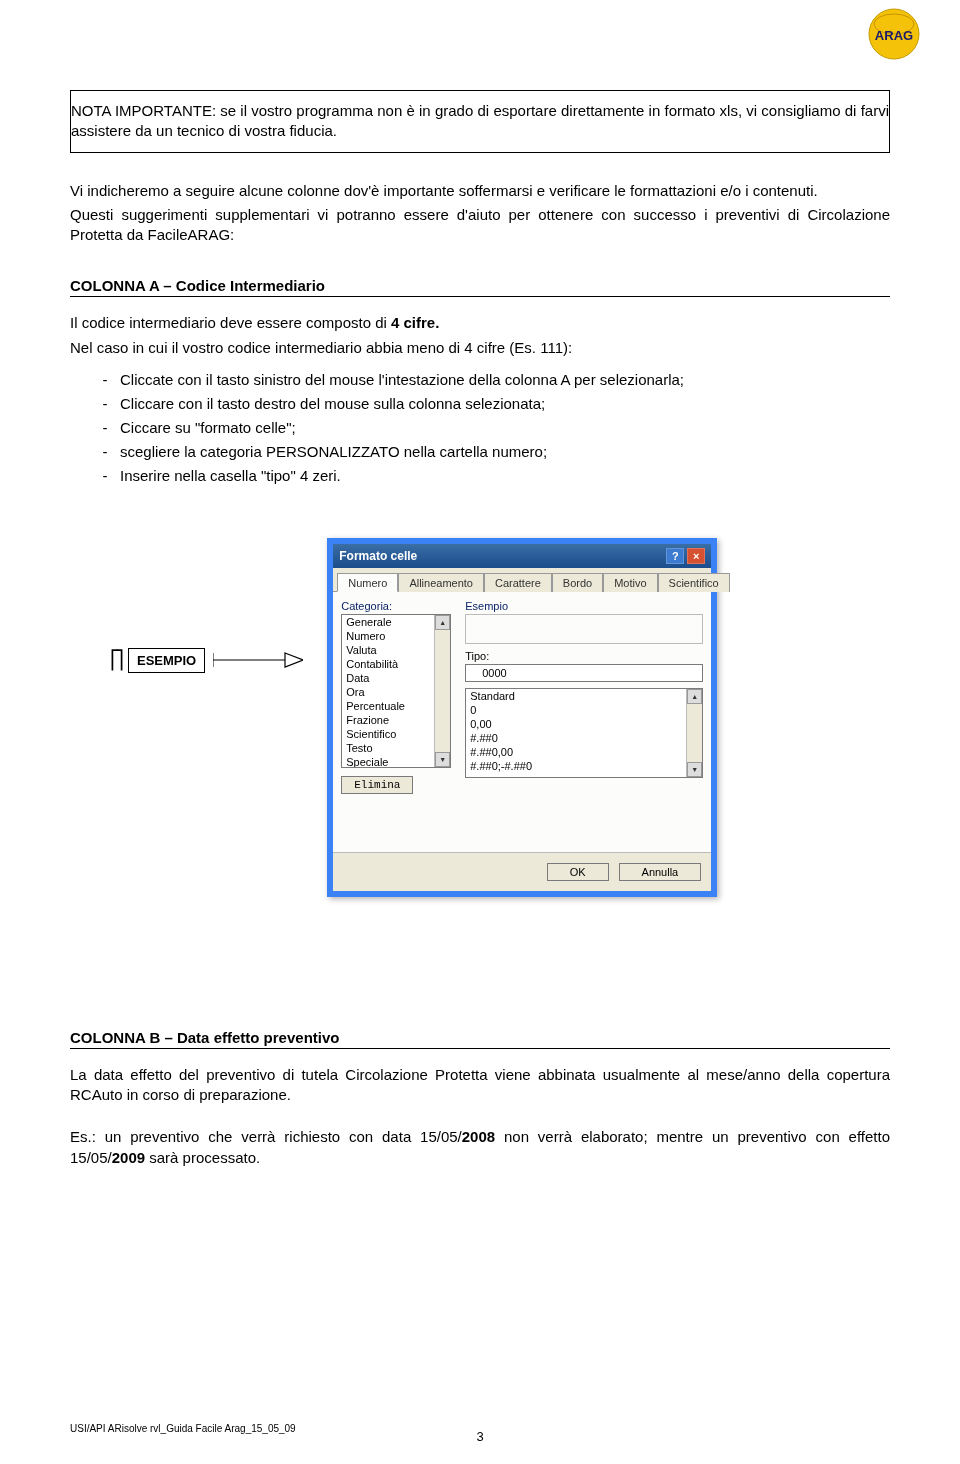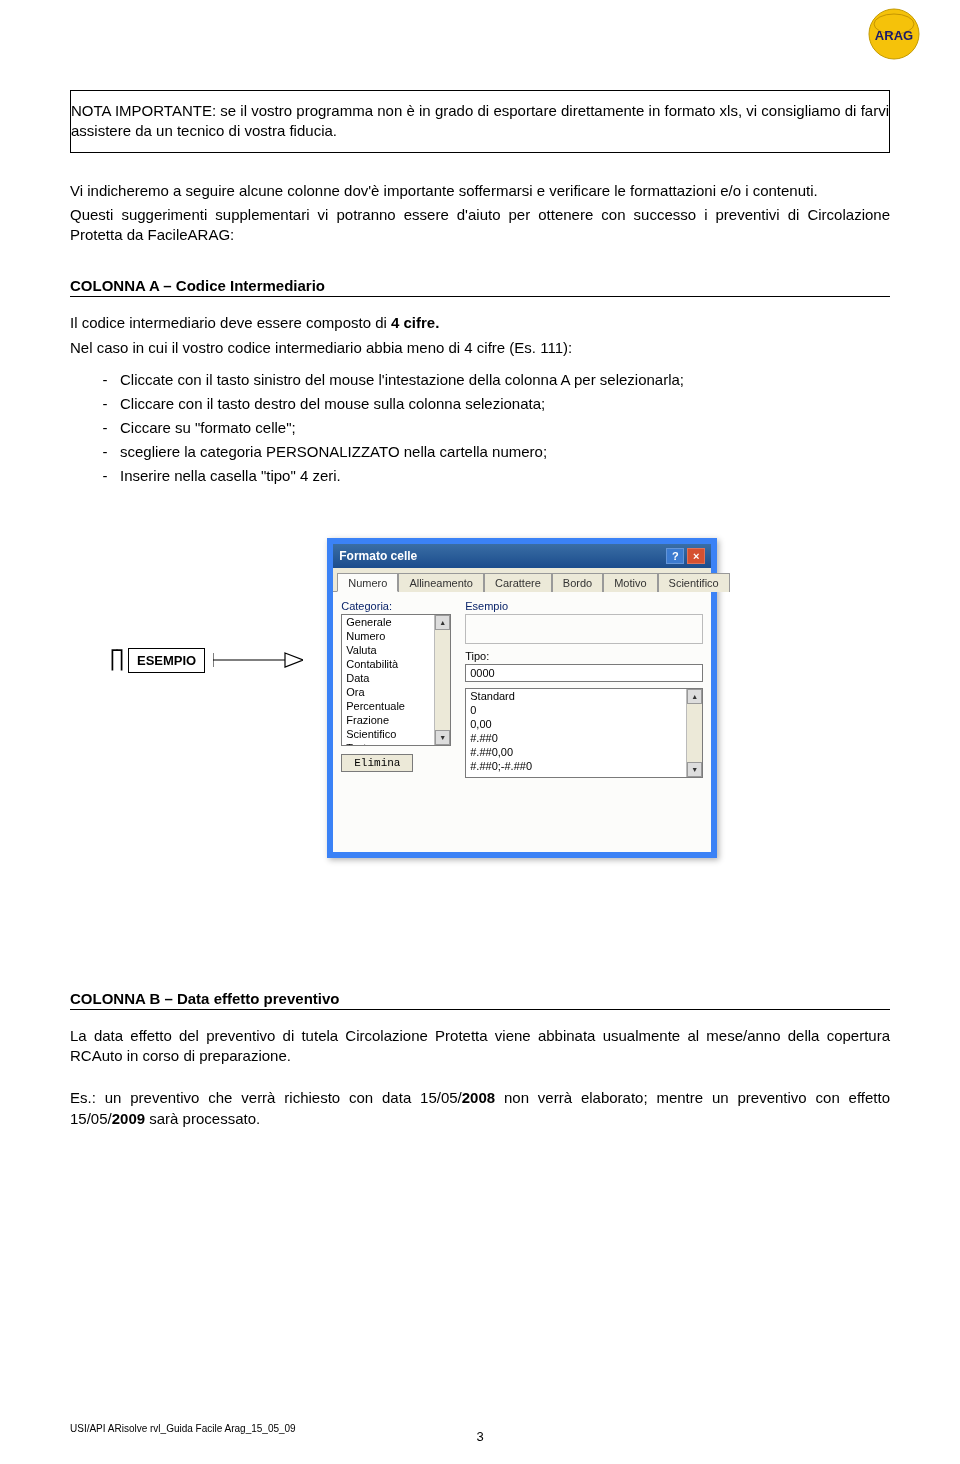--- a/index.html
+++ b/index.html
@@ -124,21 +124,21 @@
   }
   .dlg-body {
     background:#fcfcfa;
     padding:8px;
     min-height:260px;
     border-top:none;
   }
   .dlg-row1 { display:flex; gap:14px; }
   .dlg-listbox {
     width:110px;
-    height:132px;
+    height:154px;
     border:1px solid #7a7a7a;
     background:#fff;
     overflow:hidden;
     display:flex;
   }
   .dlg-list-inner { flex:1; }
   .dlg-list-item { padding:1px 4px; white-space:nowrap; }
   .dlg-list-item.sel { background:#fef9c3; }
   .dlg-scroll {
     width:16px;
@@ -146,21 +146,21 @@
     border-left:1px solid #bbb;
     display:flex;flex-direction:column;justify-content:space-between;
   }
   .dlg-scroll-btn{height:15px;background:#ddd;border:1px solid #999;display:flex;align-items:center;justify-content:center;font-size:7px;color:#333;}
   .dlg-right { flex:1; }
   .dlg-label { color:#0a246a; margin-bottom:2px; }
   .dlg-input {
     width:100%;
     border:1px solid #7a7a7a;
     background:#fff;
-    padding:2px 4px;
+    padding:2px 16px;
     font-family:Tahoma,Arial; font-size:11px;
     margin-bottom:6px;
   }
   .dlg-sample {
     border:1px solid #bbb;
     height:30px;
     margin-bottom:6px;
     background:#fcfcfa;
   }
   .dlg-smallbtn {
@@ -309,20 +309,24 @@
               <div class="dlg-list-item">#.##0;-#.##0</div>
             </div>
             <div class="dlg-scroll">
               <div class="dlg-scroll-btn">▲</div>
               <div class="dlg-scroll-btn">▼</div>
             </div>
           </div>
         </div>
       </div>
     </div>
+    <div class="dlg-footer">
+      <button class="dlg-btn">OK</button>
+      <button class="dlg-btn">Annulla</button>
+    </div>
   </div>
 </div>
 
 <div style="height:60px"></div>
 
 <div class="section-head">COLONNA B – Data effetto preventivo</div>
 <hr class="rule">
 
 <p class="para">La data effetto del preventivo di tutela Circolazione Protetta viene abbinata usualmente al mese/anno della copertura RCAuto in corso di preparazione.</p>
 <div class="gap"></div>

